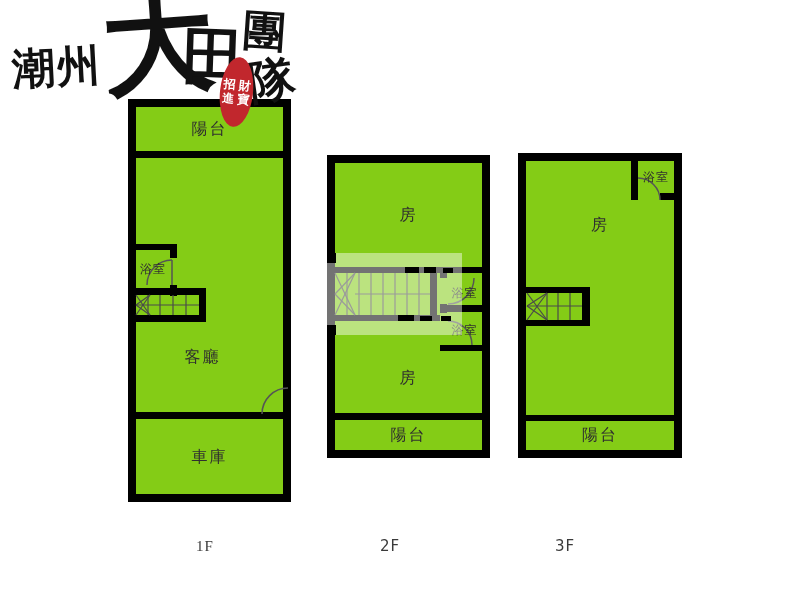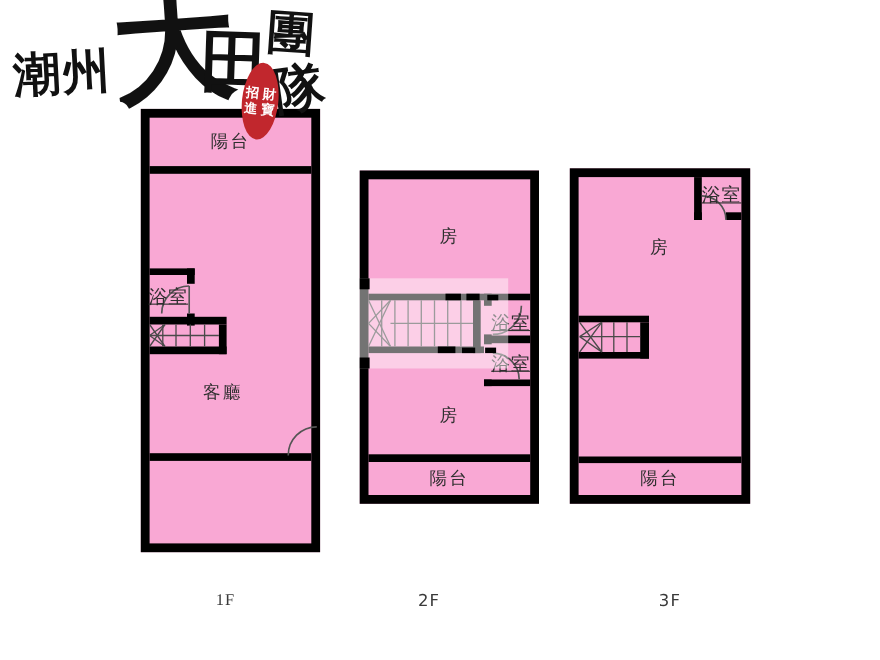--- a/index.html
+++ b/index.html
@@ -1,24 +1,24 @@
 <!DOCTYPE html>
 <html><head>
 <meta charset="utf-8">
 <style>
   html,body{margin:0;padding:0;background:#fff;}
   body{
     position:relative;width:800px;height:600px;overflow:hidden;
     font-family:"DejaVu Sans","Liberation Sans",sans-serif;color:#2e2e2e;
   }
-  .plan{position:absolute;border:8px solid #000;background:#f9a8d4;box-sizing:border-box;}
+  .plan{position:absolute;border:8px solid #000;background:#84cc16;box-sizing:border-box;}
   .wall{position:absolute;background:#000;}
   .lbl{position:absolute;display:flex;align-items:center;justify-content:center;
        font-size:16px;letter-spacing:2px;color:#2f2f2f;white-space:nowrap;}
-  .lbl.small{font-size:17px;letter-spacing:1px;text-decoration:underline;}
+  .lbl.small{font-size:12px;letter-spacing:1px;}
   .plan-svg{position:absolute;left:-8px;top:-8px;pointer-events:none;}
   .floor-label{position:absolute;transform:translateX(-50%);font-size:15px;color:#3a3a3a;letter-spacing:1px;}
   
   .logo{position:absolute;left:0;top:0;width:320px;height:140px;z-index:6;}
   .logo span{position:absolute;font-weight:900;color:#111;line-height:1;}
   .logo-region{left:12px;top:46px;font-size:43px;transform:rotate(-3deg);letter-spacing:2px;}
   .logo-brand-first{left:102px;top:-14px;font-size:112px;transform:rotate(-4deg);}
   .logo-brand-second{left:182px;top:26px;font-size:62px;transform:rotate(2deg);}
   .logo-team-first{left:243px;top:10px;font-size:43px;transform:rotate(4deg);}
   .logo-team-second{left:249px;top:57px;font-size:46px;transform:rotate(-8deg);}
@@ -63,20 +63,21 @@
     <g stroke="#555" stroke-width="1.5" fill="none">
       <line x1="44" y1="161" x2="44" y2="186"></line>
       <path d="M 44 161 A 25 25 0 0 0 19 186"></path>
       <path d="M 160 289 A 26 26 0 0 0 134 315"></path>
     </g>
   </svg>
 
   <div class="lbl" style="left:0;top:0;width:147px;height:44px;">陽台</div>
   <div class="lbl small" style="left:0;top:146px;width:34px;height:32px;">浴室</div>
   <div class="lbl" style="left:0;top:220px;width:133px;height:60px;">客廳</div>
+  <div class="lbl" style="left:0;top:315px;width:147px;height:70px;">車庫</div>
 </div>
 
 <div class="plan" style="left:327px;top:155px;width:163px;height:303px;">
 
   <div class="wall" style="left:0;top:104px;width:147px;height:6px;"></div>
 
   <div class="wall" style="left:0;top:152px;width:105px;height:6px;"></div>
   <div class="wall" style="left:95px;top:110px;width:7px;height:48px;"></div>
 
   <div class="wall" style="left:105px;top:104px;width:7px;height:11px;"></div>
@@ -155,21 +156,21 @@
 <div class="wm-dash" style="left:424px;top:267px;width:12px;height:6px;"></div>
 <div class="wm-dash" style="left:443px;top:268px;width:10px;height:5px;"></div>
 <div class="wm-dash" style="left:398px;top:315px;width:16px;height:6px;"></div>
 <div class="wm-dash" style="left:420px;top:316px;width:12px;height:5px;"></div>
 <div class="wm-dash" style="left:441px;top:316px;width:10px;height:5px;"></div>
 <div class="wm-dash" style="left:327px;top:253px;width:9px;height:10px;"></div>
 <div class="wm-dash" style="left:327px;top:325px;width:9px;height:10px;"></div>
 
 <div class="floor-label" style="left:205px;top:538px;font-family:Liberation Serif, serif;">1F</div>
 <div class="floor-label" style="left:390px;top:537px;">2F</div>
-<div class="floor-label" style="left:565px;top:537px;margin-left:44px;">3F</div>
+<div class="floor-label" style="left:565px;top:537px;">3F</div>
 
 <div class="logo">
   <span class="logo-region">潮州</span>
   <span class="logo-brand-first">大</span>
   <span class="logo-brand-second">田</span>
   <span class="logo-team-first">團</span>
   <span class="logo-team-second">隊</span>
   <div class="seal">
     <i>招</i>
     <i>財</i>

